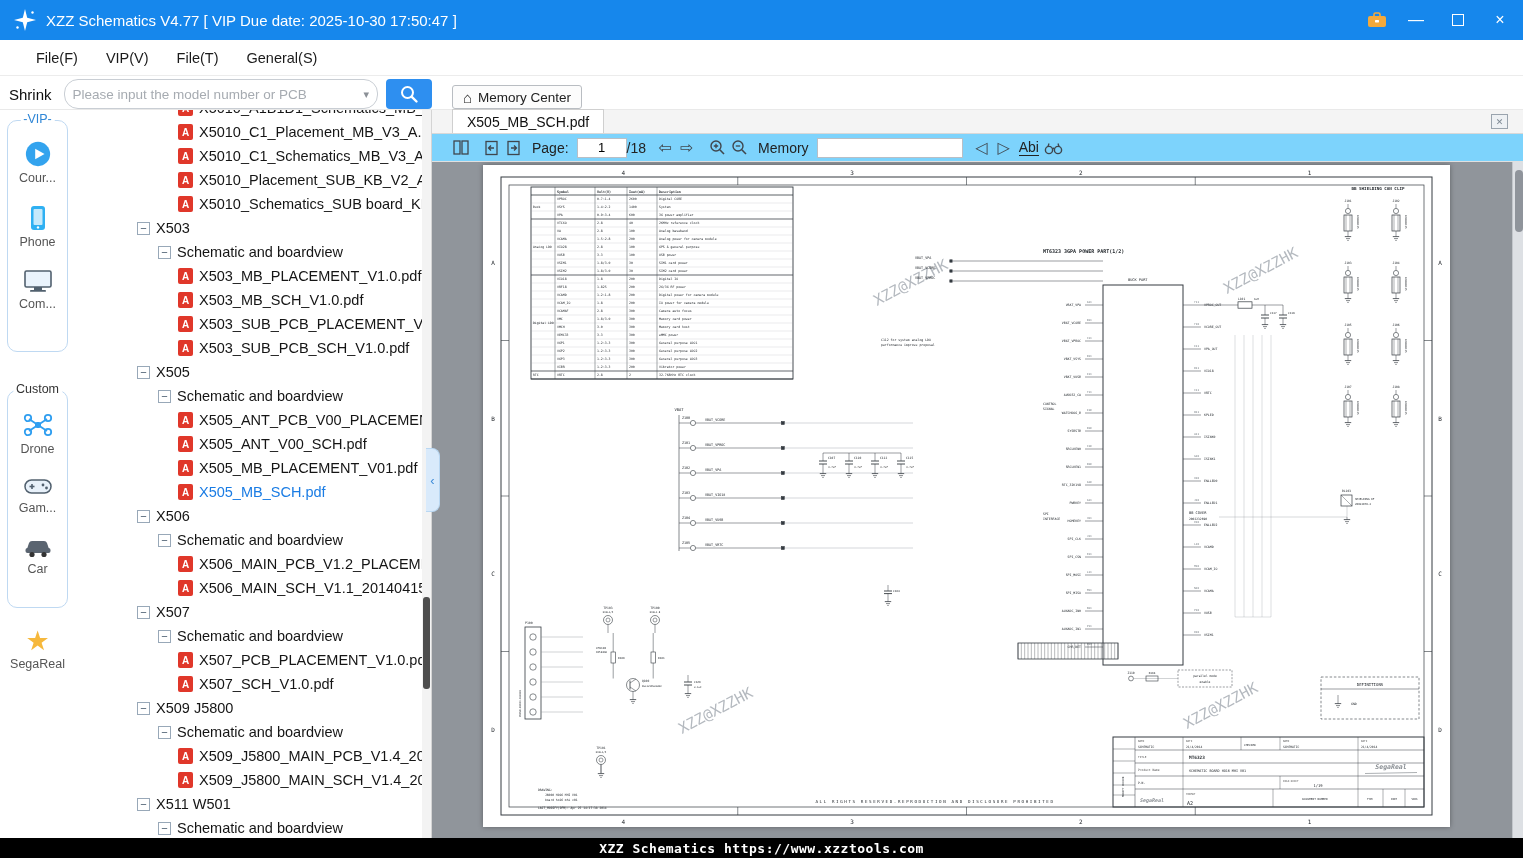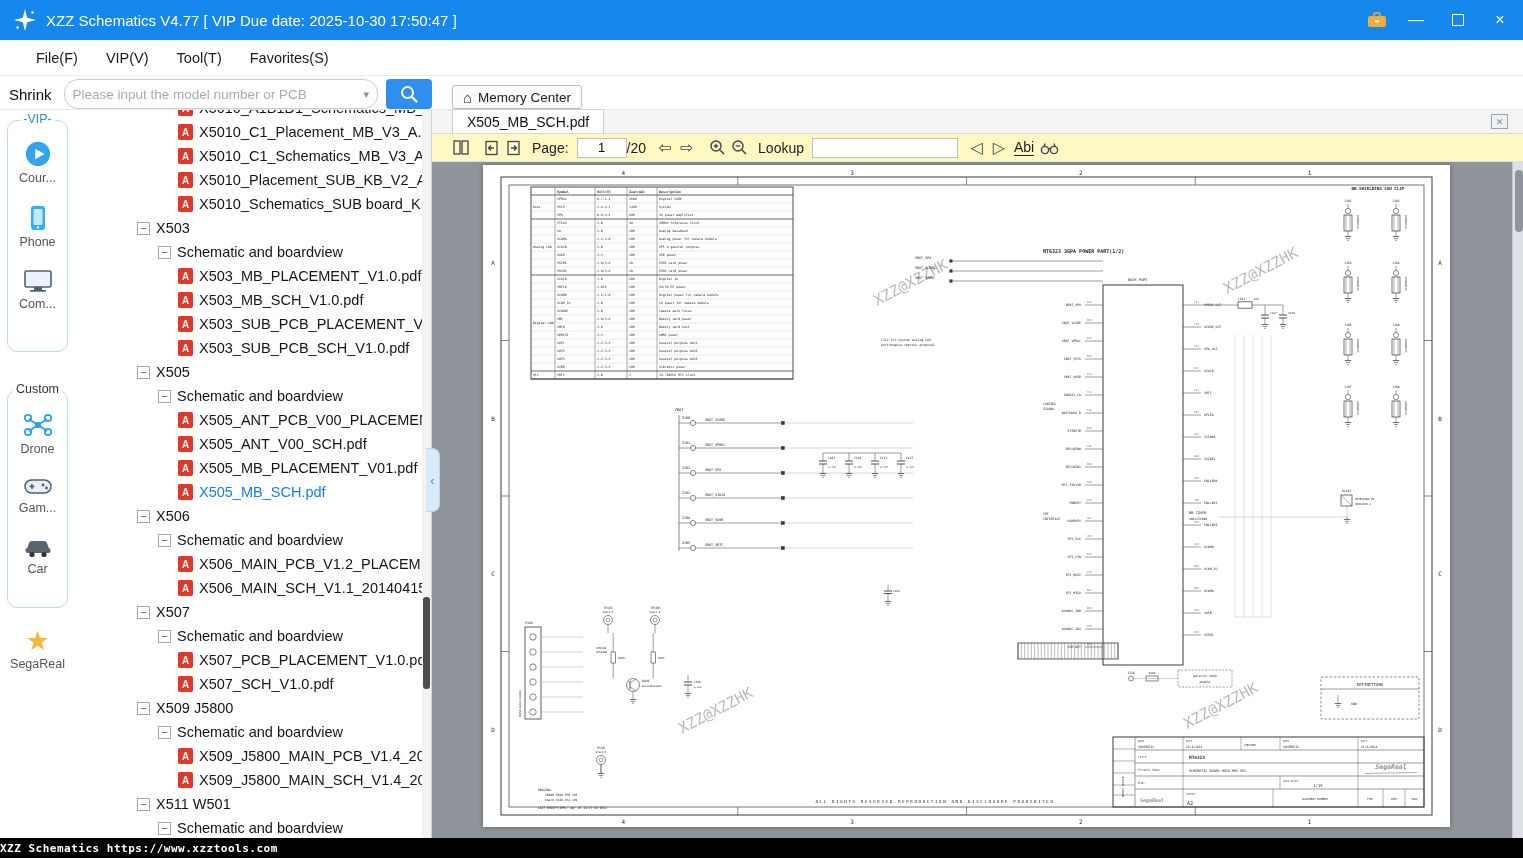--- a/index.html
+++ b/index.html
@@ -60,39 +60,39 @@
   .minus-ico{width:13px;height:13px;border:1px solid #98a8b8;color:#45586b;font-size:11px;line-height:11px;display:inline-flex;align-items:center;justify-content:center;margin-right:6px;flex:none;background:#fff}
   .tree-sb{position:absolute;right:0;top:0;bottom:0;width:9px;background:#f3f3f3}
   .tree-sb .thumb{position:absolute;right:1px;width:7px;top:487px;height:92px;background:#4e4e4e;border-radius:3px}
   .splitter-tab{position:absolute;left:426px;top:338px;width:14px;height:64px;background:#d9eafb;border:1px solid #b9d7f2;border-left:none;border-radius:0 8px 8px 0;display:flex;align-items:center;justify-content:center;color:#3e8bd8;font-size:13px;z-index:5}
 
   
   .viewer{flex:1;min-width:0;display:flex;flex-direction:column}
   .tabbar{height:24px;background:#f4f4f4;border-bottom:1px solid #d8d8d8;display:flex;align-items:flex-end;position:relative;flex:none}
   .tab{height:24px;margin-left:20px;padding:0 14px;background:#fff;border:1px solid #cfcfcf;border-bottom:none;display:flex;align-items:center;font-size:14px;color:#101010}
   .tab-closeall{position:absolute;right:15px;top:4px;width:17px;height:15px;border:1px solid #9aa4ae;color:#7d8893;font-size:9px;display:flex;align-items:center;justify-content:center;background:#eef1f4}
-  .pdftb{height:28px;background:#fef9c3;border-bottom:1px solid #e0e0e0;display:flex;align-items:center;padding-left:18px;font-size:14px;color:#222;flex:none}
+  .pdftb{height:28px;background:#7dd3fc;border-bottom:1px solid #e0e0e0;display:flex;align-items:center;padding-left:18px;font-size:14px;color:#222;flex:none}
   .pdftb .gap{width:8px;flex:none}
   .tbico{display:flex;align-items:center;justify-content:center;width:22px;height:22px;color:#3f464d;flex:none}
   .tbico.txt{font-size:16px}
   .pdftb .ipt{height:20px;border:1px solid #b9bfc6;background:#fff;font-family:inherit;font-size:13px}
   .page-ipt{width:50px;text-align:center}
   .lookup-ipt{width:146px;padding:0 4px}
   .abi{font-size:14px;border-bottom:1.5px solid #222;line-height:15px;margin:0 4px}
   .lbl14{font-size:14px;white-space:nowrap}
 
   .canvas{flex:1;background:#90959b;position:relative;overflow:hidden}
   .pdf-page{position:absolute;left:51px;top:3px;width:967px;height:662px;background:#fff;box-shadow:0 0 5px rgba(0,0,0,.35)}
   .pdf-page svg{width:100%;height:100%;display:block;font-family:"DejaVu Sans Mono",monospace}
   .canvas-sb{position:absolute;right:0;top:0;bottom:0;width:11px;background:#dde0e4;border-left:1px solid #c2c6cb}
   .canvas-sb .thumb{position:absolute;left:1.5px;width:8px;top:8px;height:62px;background:#8f949b;border-radius:4px}
 
   
-  .statusbar{height:20px;background:#000;color:#fff;display:flex;align-items:center;justify-content:flex-start;
-    font-family:"DejaVu Sans Mono",monospace;font-size:11px;font-weight:bold;letter-spacing:.5px;flex:none}
+  .statusbar{height:20px;background:#000;color:#fff;display:flex;align-items:center;justify-content:center;
+    font-family:"DejaVu Sans Mono",monospace;font-size:13px;font-weight:bold;letter-spacing:.5px;flex:none}
 </style>
 </head>
 <body>
 
 <div class="app">
 
   <div class="titlebar">
     <svg class="logo" viewBox="0 0 24 24">
       <path d="M12 1 L14.2 9.8 L23 12 L14.2 14.2 L12 23 L9.8 14.2 L1 12 L9.8 9.8 Z" fill="#fff"></path>
       <circle cx="19.5" cy="4.5" r="1.2" fill="#fff"></circle>
@@ -109,22 +109,22 @@
       <span class="win-btn">
           <span class="max-box"></span>
         </span>
       <span class="win-btn">×</span>
     </div>
   </div>
 
   <div class="menubar" id="menubar">
       <span class="menu-item">File(F)</span>
       <span class="menu-item">VIP(V)</span>
-      <span class="menu-item">Tool(T)</span>
-      <span class="menu-item">Favorites(S)</span>
+      <span class="menu-item">File(T)</span>
+      <span class="menu-item">General(S)</span>
     </div>
 
   <div class="subheader">
     <div class="search-zone">
       <span class="shrink">Shrink</span>
       <div class="search-box">
         <input placeholder="Please input the model number or PCB" style="">
         <span class="chev">▾</span>
       </div>
       <div class="search-btn">
@@ -372,41 +372,41 @@
         <span class="tbico">
           <svg width="15" height="16" viewBox="0 0 15 16">
               <rect x="2" y="1.5" width="11" height="13" fill="none" stroke="#3f464d" stroke-width="1.3"></rect>
               <path d="M5 8 H10 M8 5.5 L10.5 8 L8 10.5" fill="none" stroke="#3f464d" stroke-width="1.3"></path>
             </svg>
         </span>
         <span class="gap"></span>
         <span class="lbl14">Page:</span>
         <span class="gap"></span>
         <input class="ipt page-ipt" value="1" style="">
-        <span class="lbl14">/20</span>
+        <span class="lbl14">/18</span>
         <span class="gap"></span>
         <span class="tbico txt">⇦</span>
         <span class="tbico txt">⇨</span>
         <span class="gap"></span>
         <span class="tbico">
           <svg width="17" height="17" viewBox="0 0 17 17">
               <circle cx="7" cy="7" r="5" fill="none" stroke="#3f464d" stroke-width="1.4"></circle>
               <line x1="10.8" y1="10.8" x2="15" y2="15" stroke="#3f464d" stroke-width="1.6"></line>
               <path d="M7 4.8 V9.2 M4.8 7 H9.2" stroke="#3f464d" stroke-width="1.3"></path>
             </svg>
         </span>
         <span class="tbico">
           <svg width="17" height="17" viewBox="0 0 17 17">
               <circle cx="7" cy="7" r="5" fill="none" stroke="#3f464d" stroke-width="1.4"></circle>
               <line x1="10.8" y1="10.8" x2="15" y2="15" stroke="#3f464d" stroke-width="1.6"></line>
               <path d="M4.8 7 H9.2" stroke="#3f464d" stroke-width="1.3"></path>
             </svg>
         </span>
         <span class="gap"></span>
-        <span class="lbl14">Lookup</span>
+        <span class="lbl14">Memory</span>
         <span class="gap"></span>
         <input class="ipt lookup-ipt" value="" style="">
         <span class="gap"></span>
         <span class="tbico txt">◁</span>
         <span class="tbico txt">▷</span>
         <span class="abi">Abi</span>
         <span class="tbico">
           <svg width="19" height="14" viewBox="0 0 19 14">
               <circle cx="5" cy="9" r="3.6" fill="none" stroke="#3f464d" stroke-width="1.4"></circle>
               <circle cx="14" cy="9" r="3.6" fill="none" stroke="#3f464d" stroke-width="1.4"></circle>

